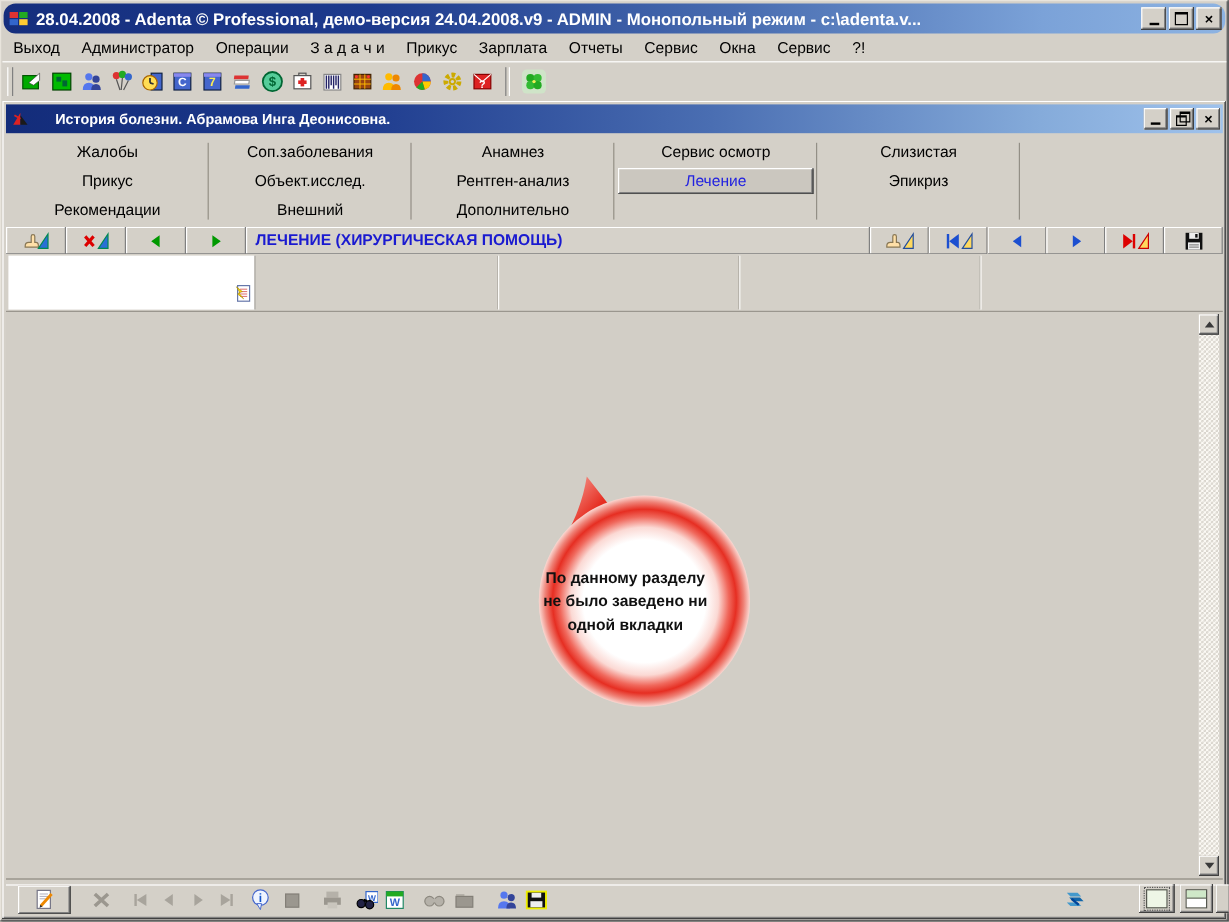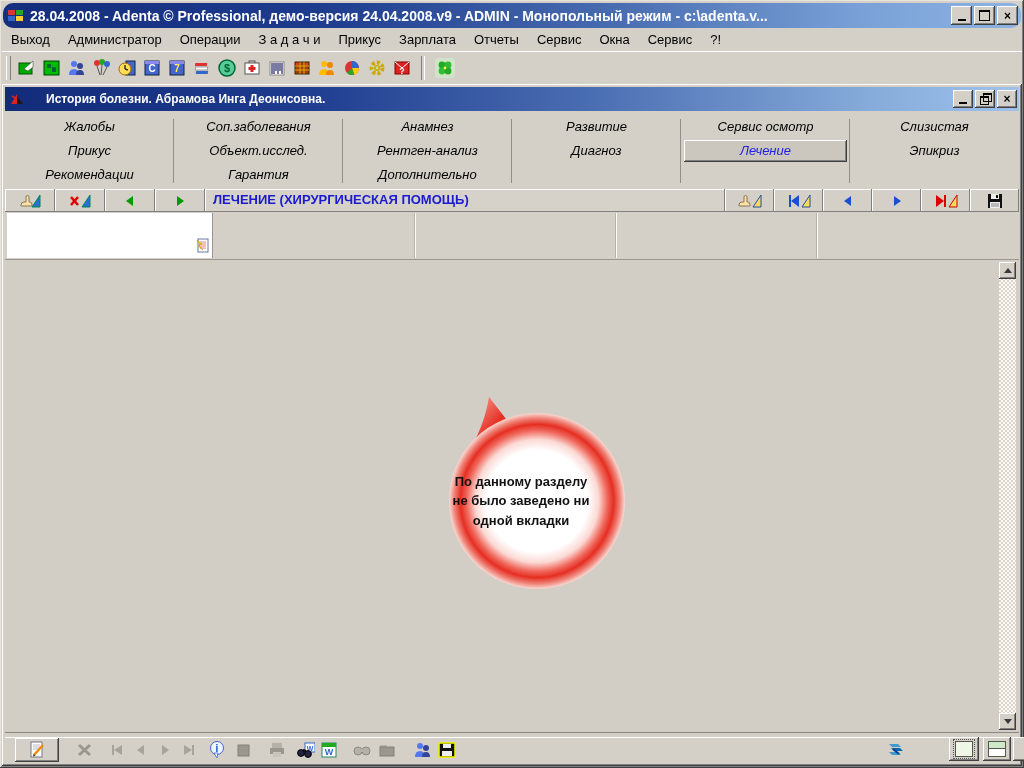--- a/index.html
+++ b/index.html
@@ -29,21 +29,21 @@
   
   .mdi{position:absolute;left:2px;top:84px;width:1020px;height:682px;background:#d4d0c8;
     box-shadow:inset -1px -1px 0 #404040,inset 1px 1px 0 #fff,inset -2px -2px 0 #808080,inset 2px 2px 0 #d4d0c8;}
   .doc-titlebar{position:absolute;left:3px;top:3px;width:1014px;height:24px;display:flex;align-items:center;
     background:linear-gradient(90deg,#132c7a 0%,#1d3a8d 28%,#4a6eb2 58%,#85abda 85%,#9fc2ec 100%);}
   .doc-titlebar .ttext{color:#fff;font-weight:bold;font-size:12px;margin-left:21px;flex:1;white-space:nowrap;overflow:hidden;}
   .doc-winbtn{width:20px;height:18px;background:#d4d0c8;display:flex;align-items:center;justify-content:center;
     box-shadow:inset -1px -1px 0 #404040,inset 1px 1px 0 #fff,inset -2px -2px 0 #808080;font-size:12px;font-weight:bold;}
   
   .tabgrid{position:absolute;left:3px;top:27px;width:1014px;height:78px;}
-  .tabcols{display:grid;grid-template-columns:repeat(6,1fr);height:100%;padding-top:4px;box-sizing:border-box;font-style:italic;}
+  .tabcols{display:grid;grid-template-columns:repeat(6,1fr);height:100%;padding-top:4px;box-sizing:border-box;}
   .tabcol{display:flex;flex-direction:column;align-items:stretch;}
   .tabcell{height:24px;line-height:24px;text-align:center;font-size:13px;color:#000;}
   .vsep{position:absolute;top:8px;width:1px;height:64px;background:#938f86;}
   .active-tab{margin:1px 3px;height:22px;line-height:21px;background:#cbc7bf;color:#2222e0;
     box-shadow:inset -1px -1px 0 #404040,inset 1px 1px 0 #fff,inset -2px -2px 0 #808080;}
   
   .subtoolbar{position:absolute;left:3px;top:105px;width:1014px;height:24px;display:flex;}
   .sbtn{width:50px;height:23px;background:#d4d0c8;display:flex;align-items:center;justify-content:center;
     box-shadow:inset -1px -1px 0 #808080,inset 1px 1px 0 #fff;}
   .sbtn.r{width:49px;}
@@ -278,30 +278,26 @@
     <div class="tabgrid">
       <div class="tabcols">
         <div class="tabcol">
           <span class="tabcell">Жалобы</span>
           <span class="tabcell">Прикус</span>
           <span class="tabcell">Рекомендации</span>
         </div>
         <div class="tabcol">
           <span class="tabcell">Соп.заболевания</span>
           <span class="tabcell">Объект.исслед.</span>
-          <span class="tabcell">Гарантия</span>
+          <span class="tabcell">Внешний</span>
         </div>
         <div class="tabcol">
           <span class="tabcell">Анамнез</span>
           <span class="tabcell">Рентген-анализ</span>
           <span class="tabcell">Дополнительно</span>
-        </div>
-        <div class="tabcol">
-          <span class="tabcell">Развитие</span>
-          <span class="tabcell">Диагноз</span>
         </div>
         <div class="tabcol">
           <span class="tabcell">Сервис осмотр</span>
           <span class="tabcell active-tab">Лечение</span>
         </div>
         <div class="tabcol">
           <span class="tabcell">Слизистая</span>
           <span class="tabcell">Эпикриз</span>
         </div>
       </div>

